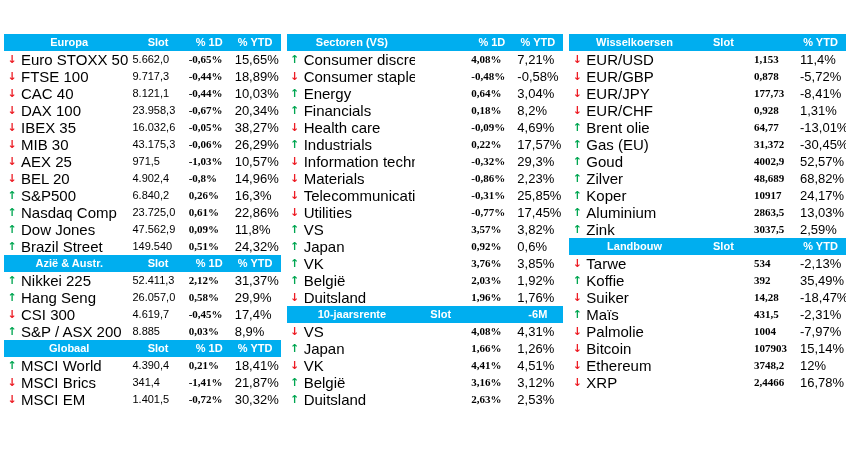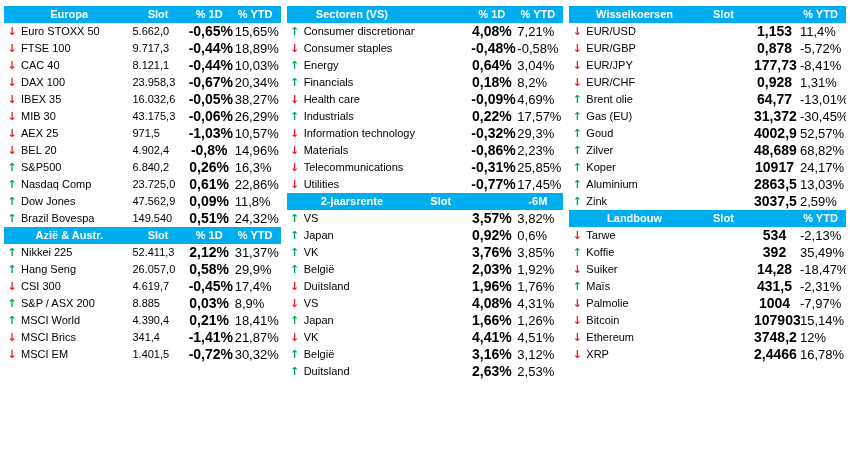--- a/index.html
+++ b/index.html
@@ -14,20 +14,21 @@
     font-size: 11px;
     color: #000000;
     overflow: hidden;
   }
   .board {
     display: flex;
     gap: 6px;
     padding: 6px 4px 0 4px;
     box-sizing: border-box;
     width: 850px;
+    margin-top: 28px;
   }
   .col {
     flex: 1 1 0;
     min-width: 0;
   }
   table.tbl {
     width: 100%;
     border-collapse: collapse;
     table-layout: fixed;
   }
@@ -57,32 +58,33 @@
   
   tr.row td.c-arrow {
     width: 16px;
     text-align: center;
     font-size: 11px;
     font-weight: bold;
   }
   tr.row td.c-name {
     text-align: left;
     padding-left: 1px;
-    font-size: 11px;
+    font-size: 15px;
   }
   tr.row td.c-val {
     text-align: left;
     padding-right: 5px;
     font-size: 11px;
   }
   tr.row td.c-chg {
-    text-align: center;
+    text-align: left;
     padding-right: 5px;
-    font-size: 14px;
+    font-size: 11px;
     font-weight: bold;
+    font-family: Liberation Serif, serif;
   }
   tr.row td.c-ytd {
     padding-right: 5px;
     font-size: 13px;
   }
   .up { color: #00A651; }
   .down { color: #ED1C24; }
   .arrow { font-family: "DejaVu Sans", sans-serif; line-height: 1; }
   
   col.w-arrow { width: 16px; }
@@ -194,21 +196,21 @@
           </tr>
           <tr class="row">
             <td class="c-arrow up"><span class="arrow">↑</span></td>
             <td class="c-name">Dow Jones</td>
             <td class="c-val">47.562,9</td>
             <td class="c-chg">0,09%</td>
             <td class="c-ytd">11,8%</td>
           </tr>
           <tr class="row">
             <td class="c-arrow up"><span class="arrow">↑</span></td>
-            <td class="c-name">Brazil Bovespa</td>
+            <td class="c-name">Brazil Street</td>
             <td class="c-val">149.540</td>
             <td class="c-chg">0,51%</td>
             <td class="c-ytd">24,32%</td>
           </tr>
         </tbody>
       </table>
       <table class="tbl">
         <colgroup>
           <col class="w-arrow">
           <col class="w-name">
@@ -255,20 +257,26 @@
       </table>
       <table class="tbl">
         <colgroup>
           <col class="w-arrow">
           <col class="w-name">
           <col class="w-val">
           <col class="w-chg">
           <col class="w-ytd">
         </colgroup>
         <tbody>
+          <tr class="hdr">
+            <td class="h-name" colspan="2">Globaal</td>
+            <td class="h-col">Slot</td>
+            <td class="h-col">% 1D</td>
+            <td class="h-col">% YTD</td>
+          </tr>
           <tr class="row">
             <td class="c-arrow up"><span class="arrow">↑</span></td>
             <td class="c-name">MSCI World</td>
             <td class="c-val">4.390,4</td>
             <td class="c-chg">0,21%</td>
             <td class="c-ytd">18,41%</td>
           </tr>
           <tr class="row">
             <td class="c-arrow down"><span class="arrow">↓</span></td>
             <td class="c-name">MSCI Brics</td>
@@ -376,72 +384,72 @@
       </table>
       <table class="tbl">
         <colgroup>
           <col class="w-arrow">
           <col class="w-name">
           <col class="w-val">
           <col class="w-chg">
           <col class="w-ytd">
         </colgroup>
         <tbody>
+          <tr class="row">
+            <td class="c-arrow up"><span class="arrow">↑</span></td>
+            <td class="c-name">VS</td>
+            <td class="c-val"></td>
+            <td class="c-chg">3,57%</td>
+            <td class="c-ytd">3,82%</td>
+          </tr>
+          <tr class="row">
+            <td class="c-arrow up"><span class="arrow">↑</span></td>
+            <td class="c-name">Japan</td>
+            <td class="c-val"></td>
+            <td class="c-chg">0,92%</td>
+            <td class="c-ytd">0,6%</td>
+          </tr>
+          <tr class="row">
+            <td class="c-arrow up"><span class="arrow">↑</span></td>
+            <td class="c-name">VK</td>
+            <td class="c-val"></td>
+            <td class="c-chg">3,76%</td>
+            <td class="c-ytd">3,85%</td>
+          </tr>
+          <tr class="row">
+            <td class="c-arrow up"><span class="arrow">↑</span></td>
+            <td class="c-name">België</td>
+            <td class="c-val"></td>
+            <td class="c-chg">2,03%</td>
+            <td class="c-ytd">1,92%</td>
+          </tr>
+          <tr class="row">
+            <td class="c-arrow down"><span class="arrow">↓</span></td>
+            <td class="c-name">Duitsland</td>
+            <td class="c-val"></td>
+            <td class="c-chg">1,96%</td>
+            <td class="c-ytd">1,76%</td>
+          </tr>
+        </tbody>
+      </table>
+      <table class="tbl">
+        <colgroup>
+          <col class="w-arrow">
+          <col class="w-name">
+          <col class="w-val">
+          <col class="w-chg">
+          <col class="w-ytd">
+        </colgroup>
+        <tbody>
           <tr class="hdr">
-            <td class="h-name" colspan="2">2-jaarsrente</td>
+            <td class="h-name" colspan="2">10-jaarsrente</td>
             <td class="h-col">Slot</td>
             <td class="h-col"></td>
             <td class="h-col">-6M</td>
           </tr>
-          <tr class="row">
-            <td class="c-arrow up"><span class="arrow">↑</span></td>
-            <td class="c-name">VS</td>
-            <td class="c-val"></td>
-            <td class="c-chg">3,57%</td>
-            <td class="c-ytd">3,82%</td>
-          </tr>
-          <tr class="row">
-            <td class="c-arrow up"><span class="arrow">↑</span></td>
-            <td class="c-name">Japan</td>
-            <td class="c-val"></td>
-            <td class="c-chg">0,92%</td>
-            <td class="c-ytd">0,6%</td>
-          </tr>
-          <tr class="row">
-            <td class="c-arrow up"><span class="arrow">↑</span></td>
-            <td class="c-name">VK</td>
-            <td class="c-val"></td>
-            <td class="c-chg">3,76%</td>
-            <td class="c-ytd">3,85%</td>
-          </tr>
-          <tr class="row">
-            <td class="c-arrow up"><span class="arrow">↑</span></td>
-            <td class="c-name">België</td>
-            <td class="c-val"></td>
-            <td class="c-chg">2,03%</td>
-            <td class="c-ytd">1,92%</td>
-          </tr>
-          <tr class="row">
-            <td class="c-arrow down"><span class="arrow">↓</span></td>
-            <td class="c-name">Duitsland</td>
-            <td class="c-val"></td>
-            <td class="c-chg">1,96%</td>
-            <td class="c-ytd">1,76%</td>
-          </tr>
-        </tbody>
-      </table>
-      <table class="tbl">
-        <colgroup>
-          <col class="w-arrow">
-          <col class="w-name">
-          <col class="w-val">
-          <col class="w-chg">
-          <col class="w-ytd">
-        </colgroup>
-        <tbody>
           <tr class="row">
             <td class="c-arrow down"><span class="arrow">↓</span></td>
             <td class="c-name">VS</td>
             <td class="c-val"></td>
             <td class="c-chg">4,08%</td>
             <td class="c-ytd">4,31%</td>
           </tr>
           <tr class="row">
             <td class="c-arrow up"><span class="arrow">↑</span></td>
             <td class="c-name">Japan</td>

